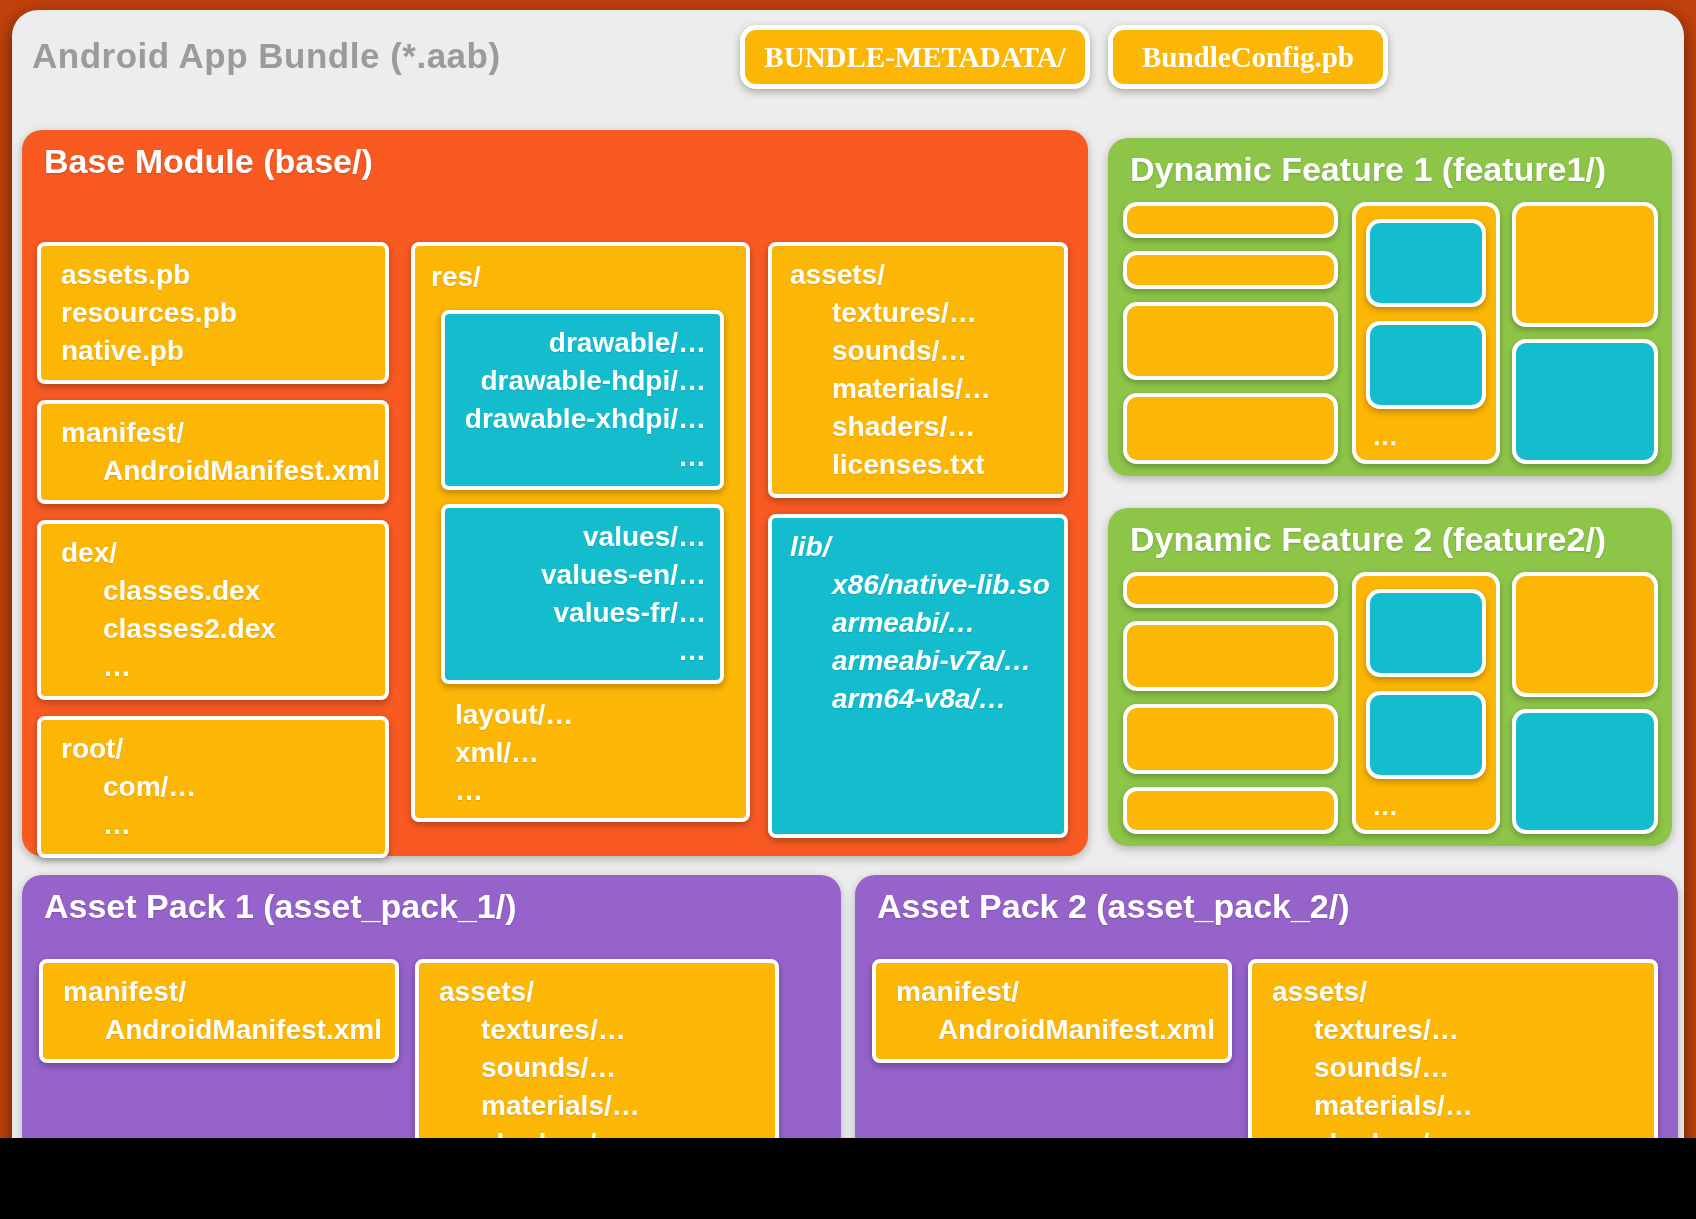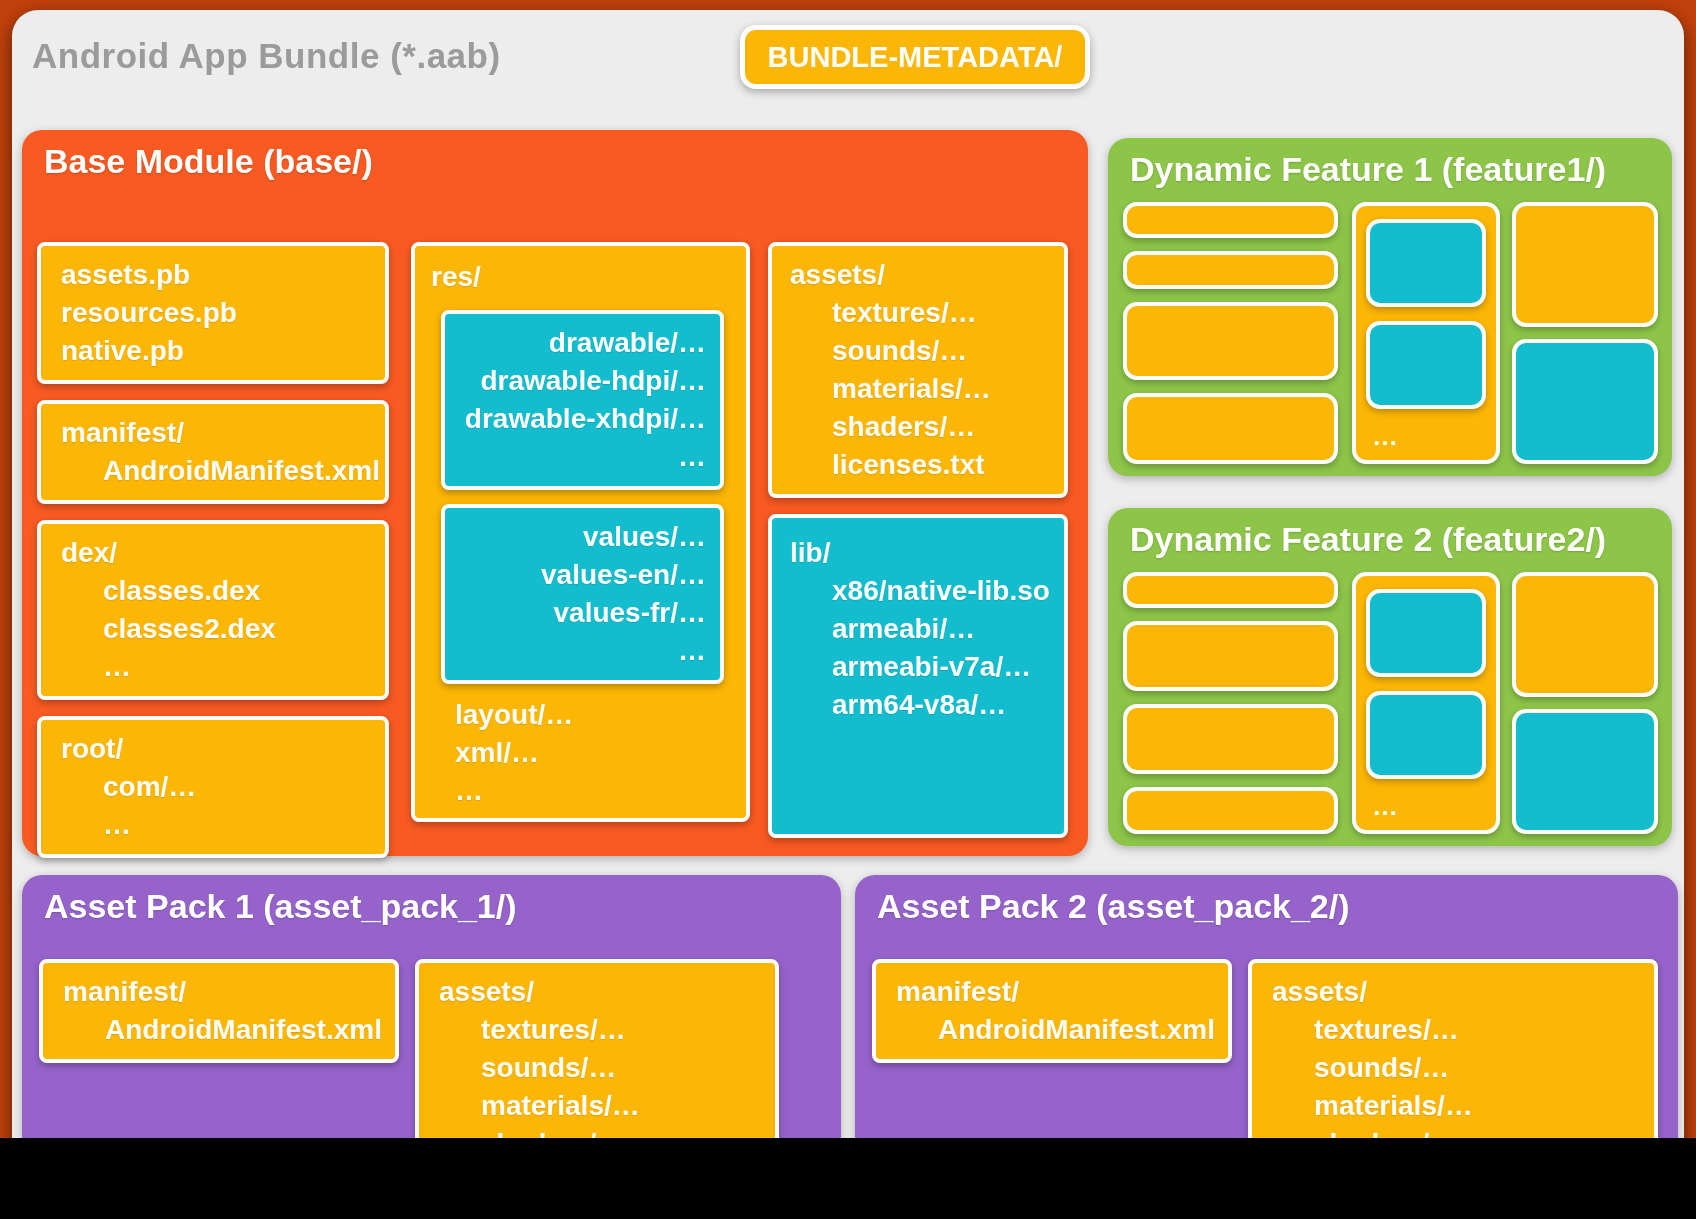--- a/index.html
+++ b/index.html
@@ -3,21 +3,21 @@
 <meta charset="utf-8">
 <style>
   html,body{margin:0;padding:0;background:#000;}
   .canvas{position:relative;width:1696px;height:1138px;background:#c2410c;overflow:hidden;
           font-family:"Liberation Sans",sans-serif;font-weight:700;}
   .card{position:absolute;left:12px;top:10px;width:1672px;height:1154px;background:#EDEDED;
         border-radius:26px;box-shadow:0 6px 18px rgba(0,0,0,.55);}
   .title{position:absolute;left:20px;top:26px;font-size:35px;color:#9B9B9B;letter-spacing:.5px;}
   .badge{position:absolute;display:flex;align-items:center;justify-content:center;
          background:#FCB605;border:5px solid #fff;border-radius:16px;color:#fff;font-size:29px;
-         box-shadow:0 3px 8px rgba(0,0,0,.3);white-space:nowrap;}
+         box-shadow:0 3px 8px rgba(0,0,0,.3);white-space:nowrap;font-family:Liberation Serif, serif;}
   .badge1{left:728px;top:15px;width:340px;height:54px;}
   .badge2{left:1096px;top:15px;width:270px;height:54px;}
 
   .module{position:absolute;border-radius:20px;box-shadow:0 3px 10px rgba(0,0,0,.25);margin-top:34px;}
   .module h2{position:absolute;left:22px;top:12px;margin:0;font-size:34px;color:#fff;
              text-shadow:0 1px 2px rgba(0,0,0,.18);white-space:nowrap;}
   .base{left:10px;top:86px;width:1066px;height:726px;background:#F85A22;}
   .df{background:#8DC549;width:564px;height:338px;left:1096px;}
   .df1{top:94px;} .df2{top:464px;}
   .ap{background:#9663CB;width:819px;height:309px;top:831px;}
@@ -32,21 +32,21 @@
   .bcol{position:absolute;top:112px;height:596px;display:flex;flex-direction:column;box-sizing:border-box;}
   .bcol1{left:15px;width:352px;gap:16px;}
   .bcol1 .ybox{padding:10px 20px;}
   .bcol1 .grow{flex:1;padding-left:20px;}
   .bcol2{left:389px;top:112px;width:339px;height:596px;position:absolute;}
   .respanel{width:100%;height:580px;padding:12px 16px;box-sizing:border-box;}
   .respanel .tbox{margin:14px 6px 0 10px;padding:10px 14px;text-align:right;}
   .respanel .tail{margin-top:12px;padding-left:24px;}
   .bcol3{left:746px;width:300px;gap:16px;}
   .bcol3 .ybox{padding:10px 18px;height:256px;}
-  .bcol3 .tbox{padding:16px 18px;flex:1;}
+  .bcol3 .tbox{padding:10px 18px;flex:1;font-style:italic;}
 
   
   .dfleft{position:absolute;left:15px;top:64px;width:215px;height:262px;display:flex;
           flex-direction:column;gap:13px;}
   .mini{border:4px solid #fff;border-radius:14px;box-shadow:0 3px 6px rgba(0,0,0,.25);box-sizing:border-box;}
   .myellow{background:#FCB605;} .mteal{background:#14BDCE;}
   .h36{height:36px;} .h38{height:38px;} .h70{height:70px;} .h78{height:78px;} .fill{flex:1;}
   .dfmid{position:absolute;left:244px;top:64px;width:148px;height:262px;}
   .dfmid .mteal{position:absolute;left:10px;right:10px;height:88px;}
   .mt1{top:13px;} .mt2{top:115px;}
@@ -62,20 +62,21 @@
   .ap2 .apassets{width:410px;}
 </style>
 </head>
 <body>
 
 <div class="canvas">
 <div class="card">
 
   <div class="title">Android App Bundle (*.aab)</div>
   <div class="badge badge1">BUNDLE-METADATA/</div>
+  <div class="badge badge2">BundleConfig.pb</div>
 
   <section class="module base">
     <h2>Base Module (base/)</h2>
 
     <div class="bcol bcol1">
       <div class="ybox">
         <div class="ln">assets.pb</div>
         <div class="ln">resources.pb</div>
         <div class="ln">native.pb</div>
       </div>

